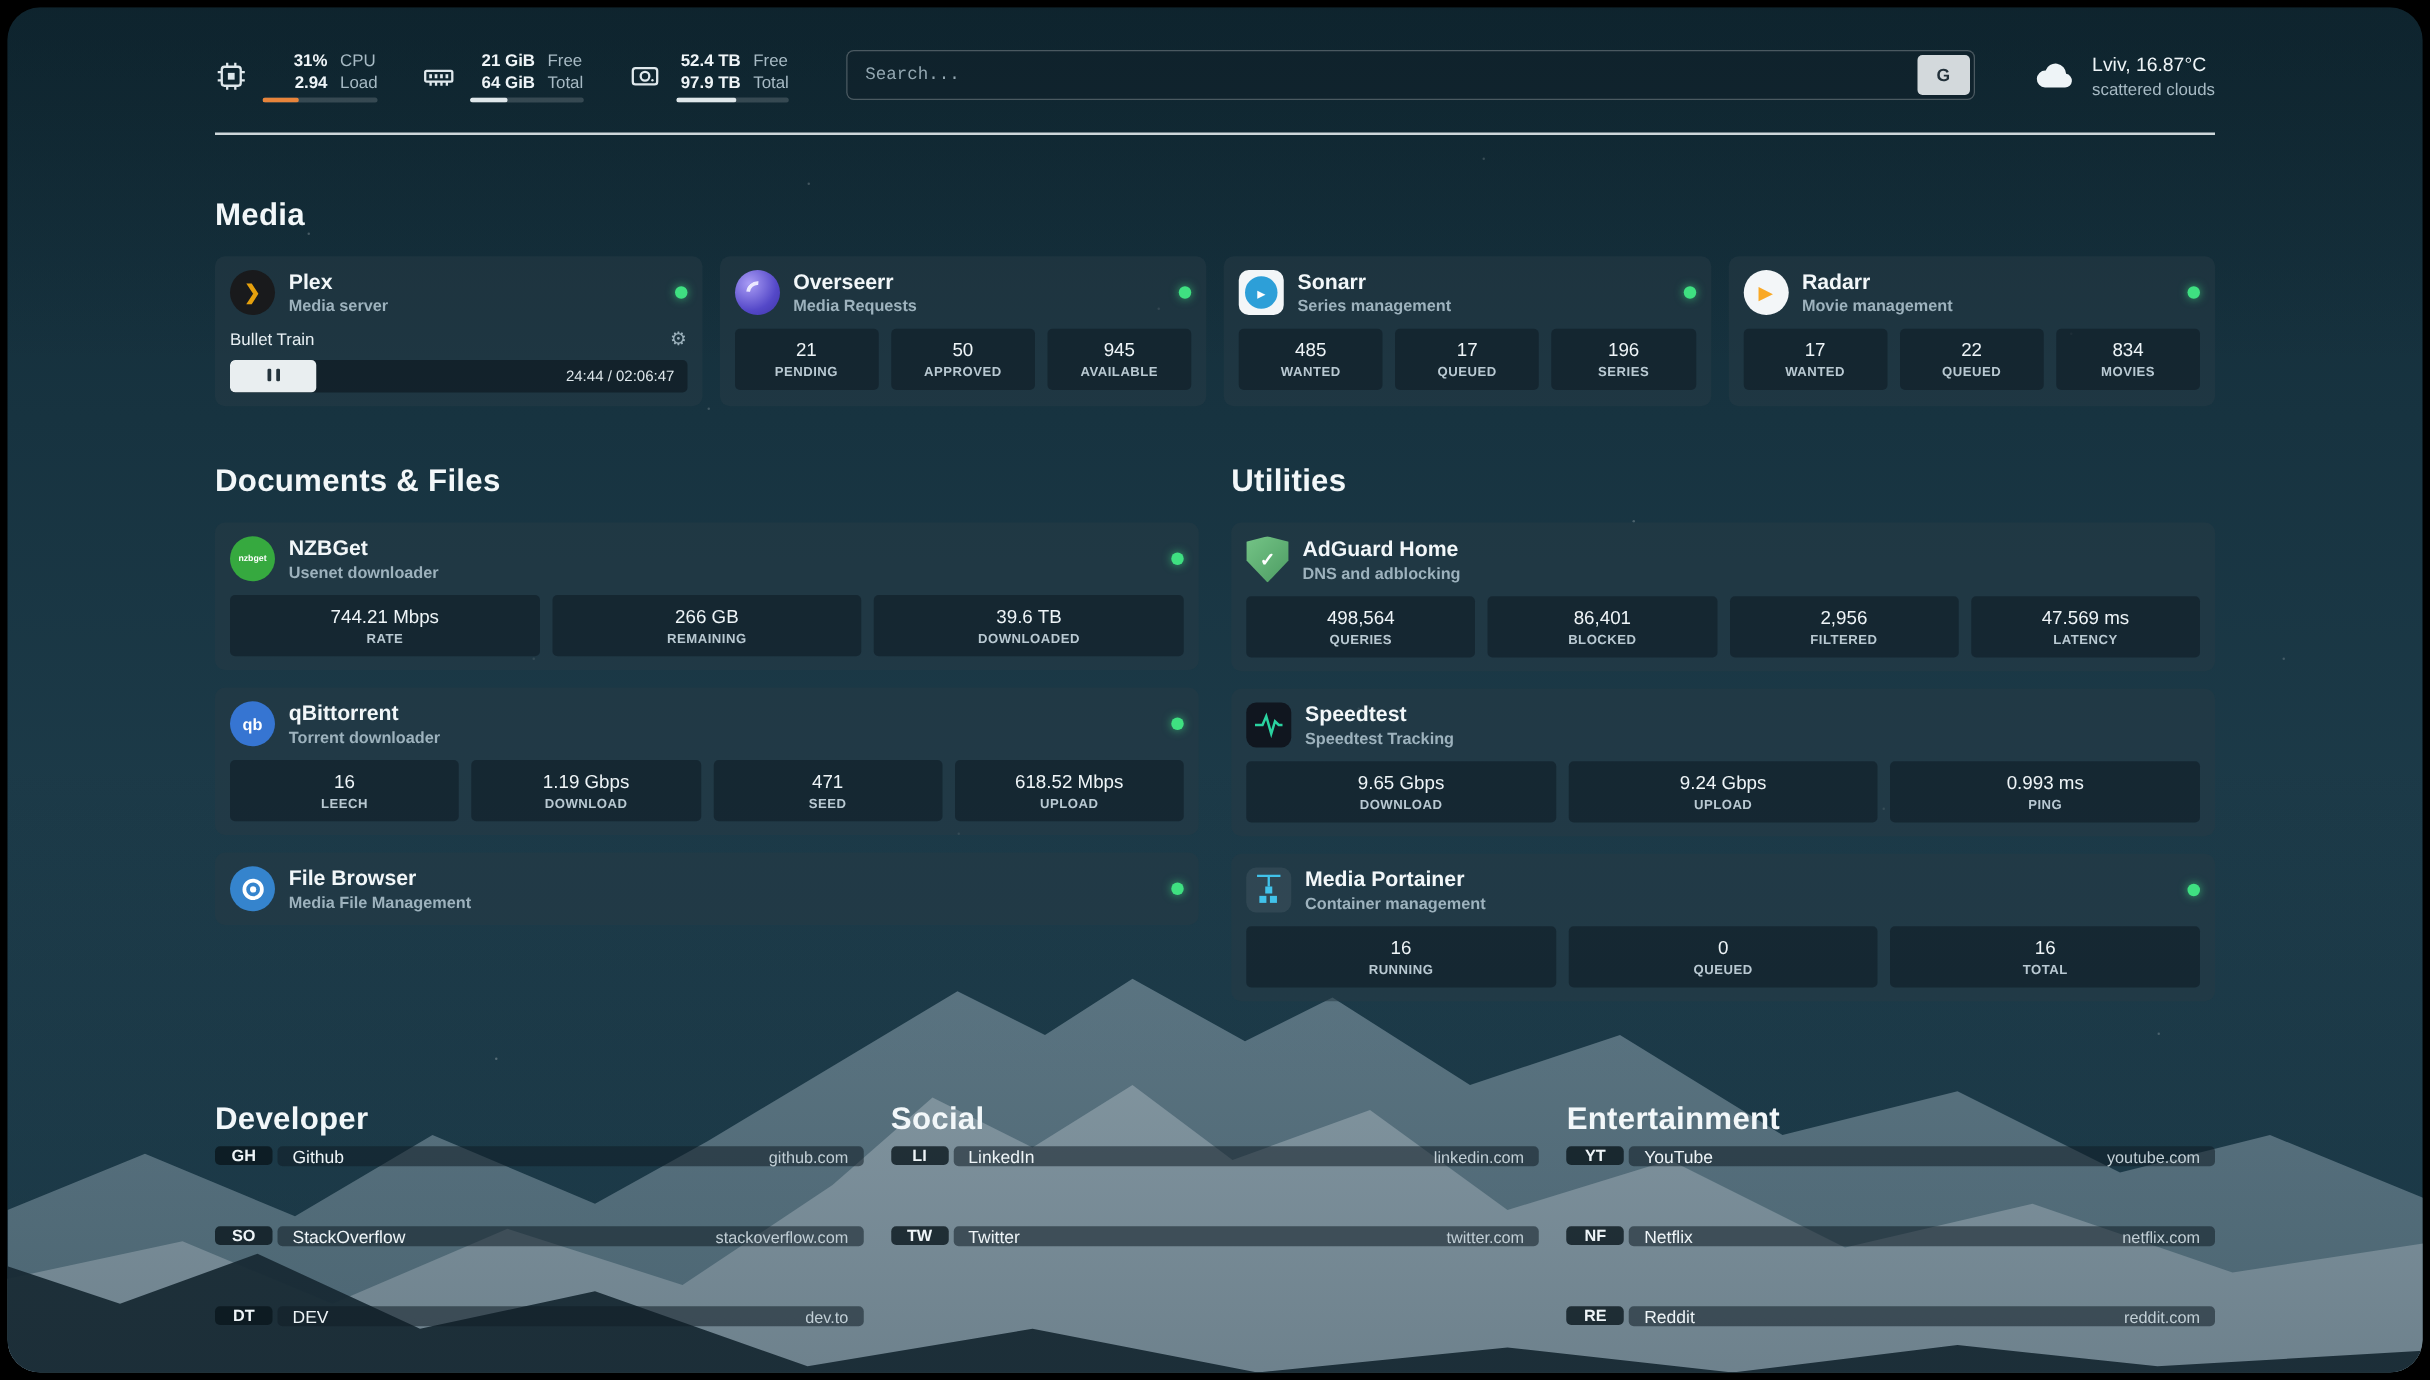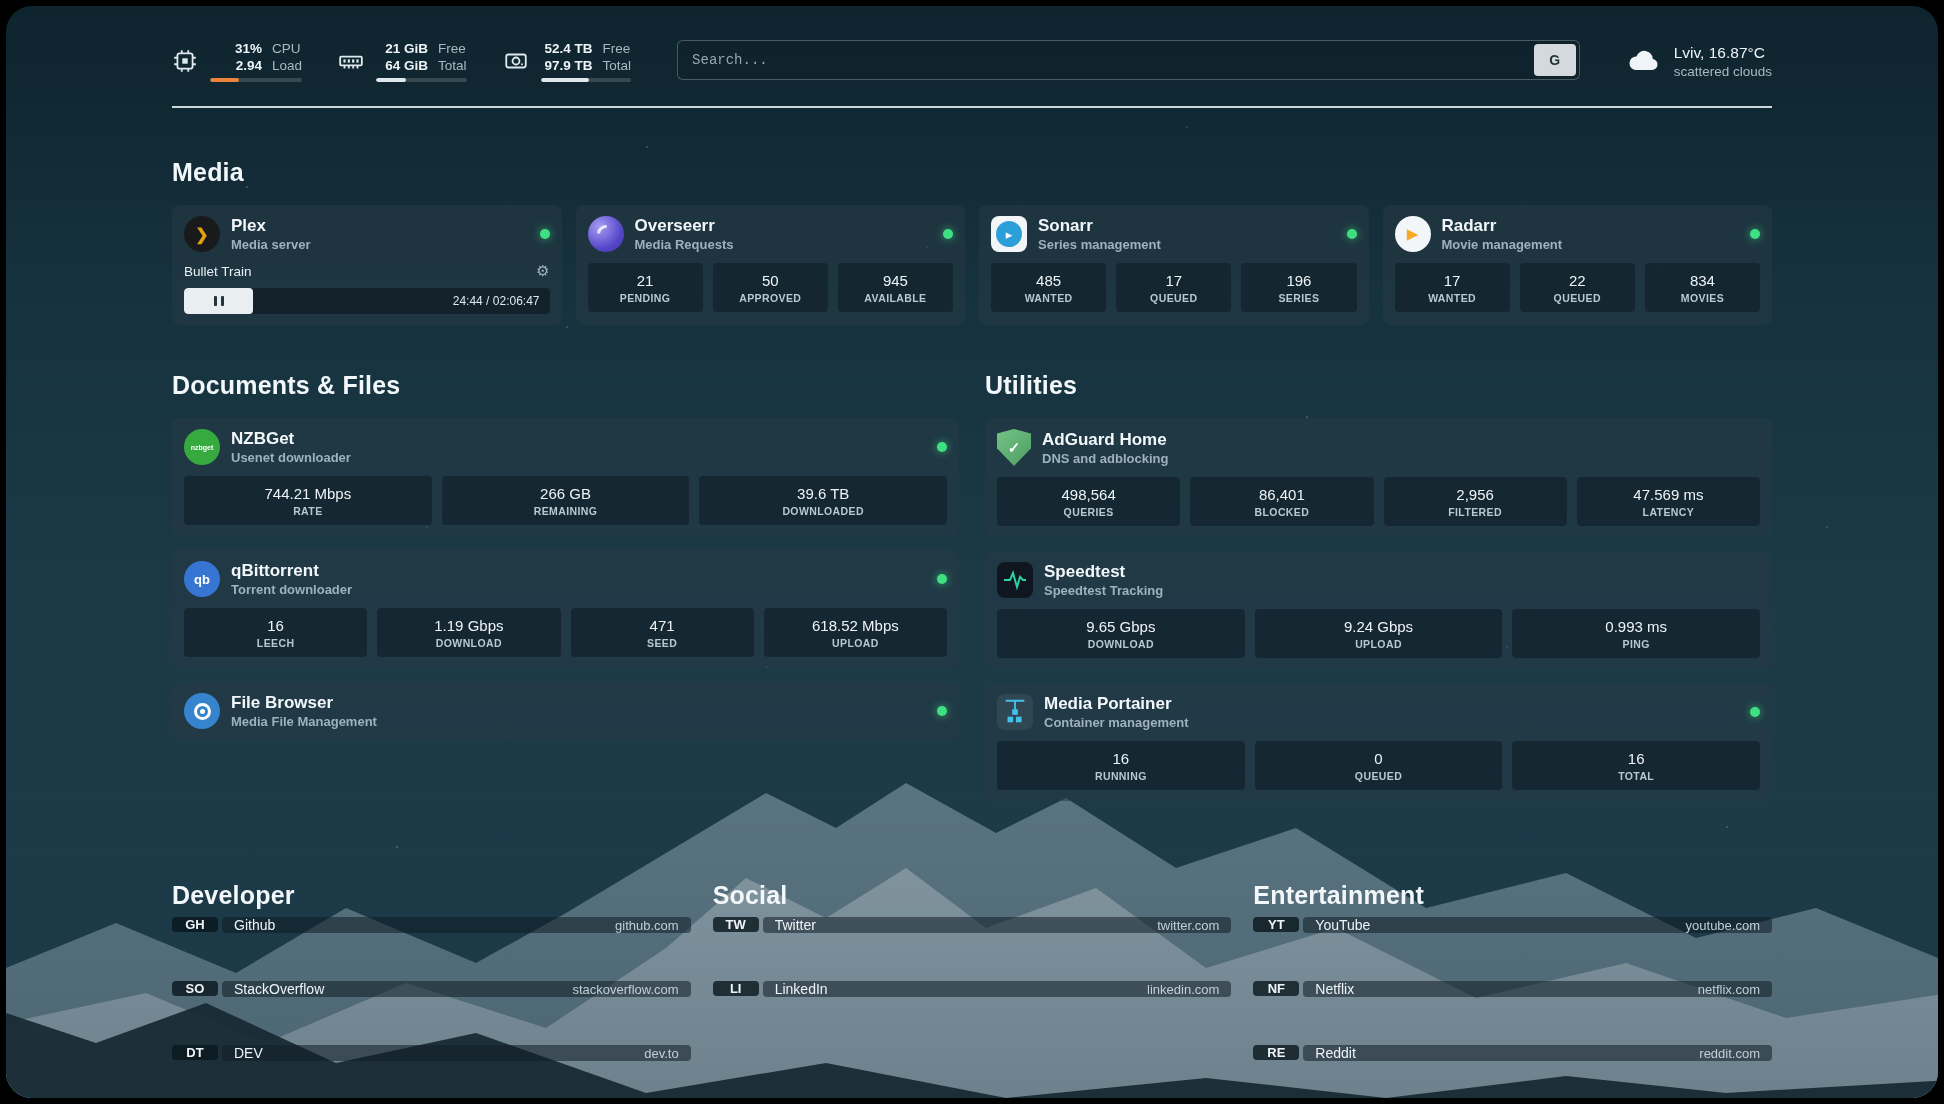--- a/index.html
+++ b/index.html
@@ -524,33 +524,33 @@
           <span class="bm-main">
               <span class="bm-name">DEV</span>
               <span class="bm-url">dev.to</span>
             </span>
         </div>
       </div>
 
       <div class="bm-col">
         <h2 class="sec">Social</h2>
         <div class="bm-row">
+          <span class="bm-abbr">LI</span>
+          <span class="bm-main">
+              <span class="bm-name">LinkedIn</span>
+              <span class="bm-url">linkedin.com</span>
+            </span>
+        </div>
+        <div class="bm-row">
           <span class="bm-abbr">TW</span>
           <span class="bm-main">
               <span class="bm-name">Twitter</span>
               <span class="bm-url">twitter.com</span>
             </span>
         </div>
-        <div class="bm-row">
-          <span class="bm-abbr">LI</span>
-          <span class="bm-main">
-              <span class="bm-name">LinkedIn</span>
-              <span class="bm-url">linkedin.com</span>
-            </span>
-        </div>
       </div>
 
       <div class="bm-col">
         <h2 class="sec">Entertainment</h2>
         <div class="bm-row">
           <span class="bm-abbr">YT</span>
           <span class="bm-main">
               <span class="bm-name">YouTube</span>
               <span class="bm-url">youtube.com</span>
             </span>

